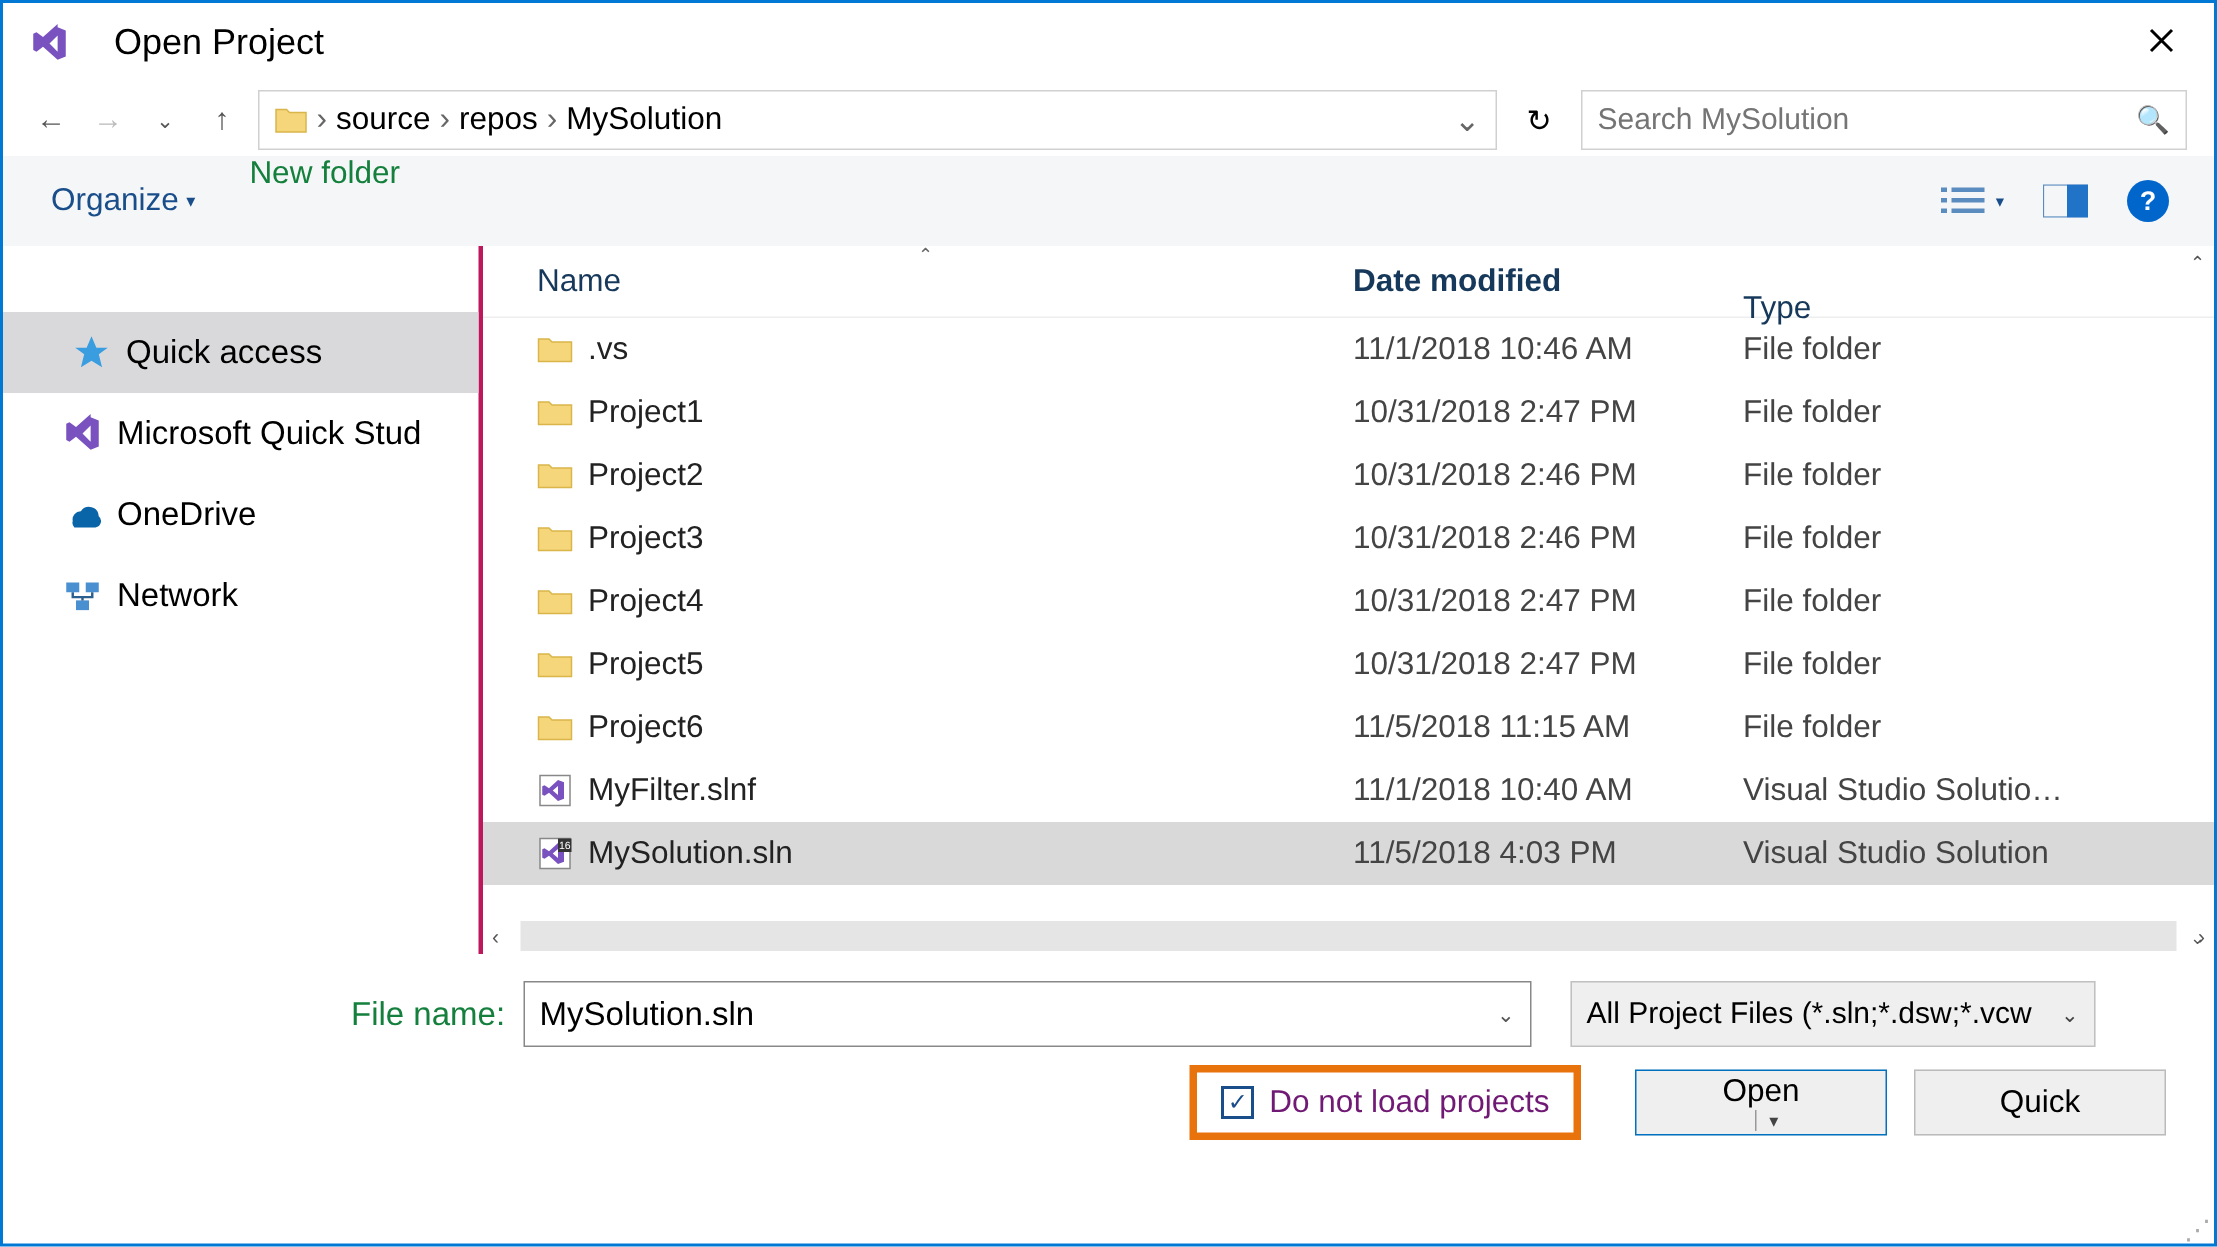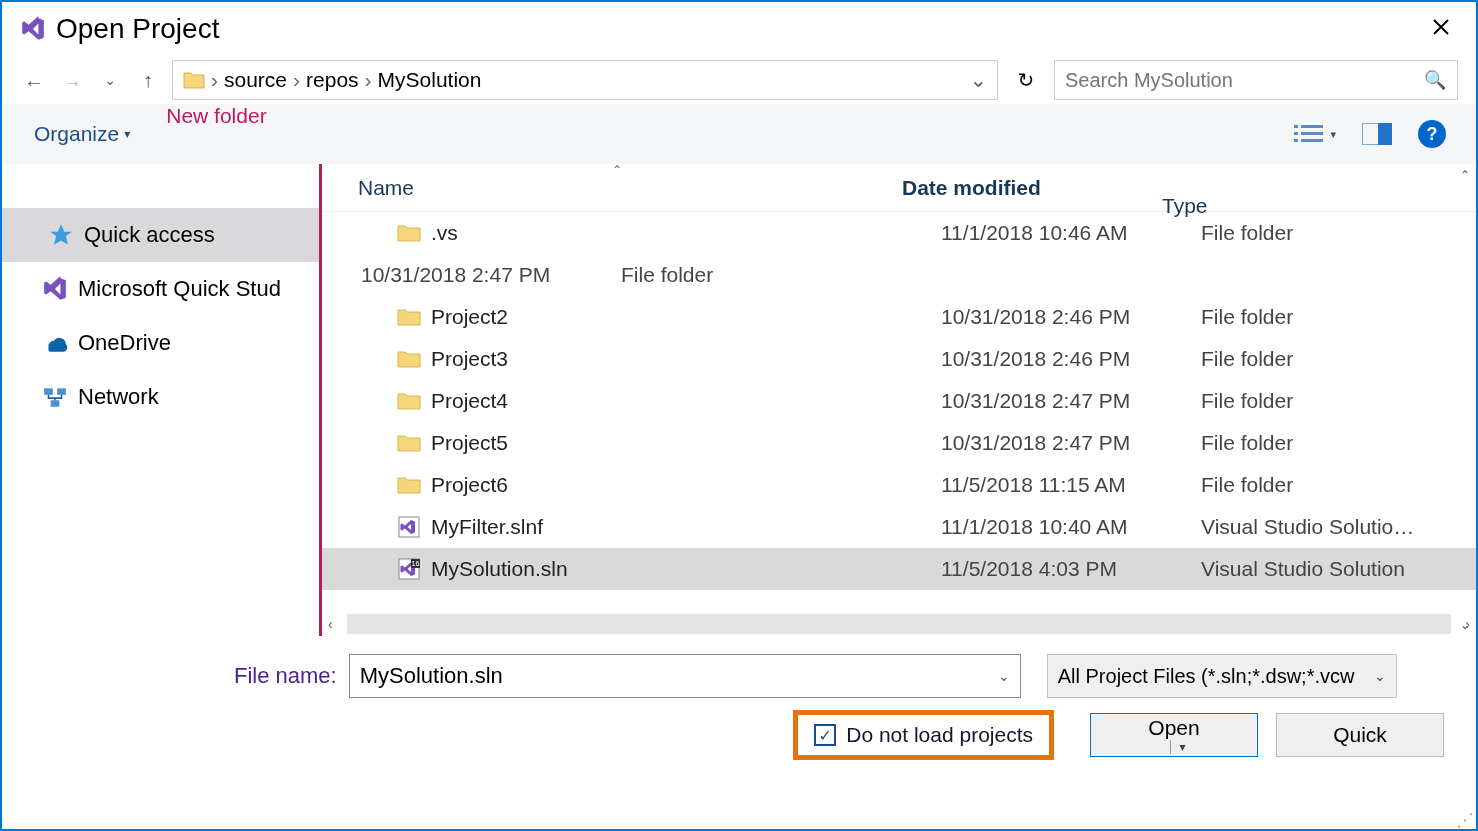--- a/index.html
+++ b/index.html
@@ -1,73 +1,73 @@
 <!DOCTYPE html>
 <html><head>
 <meta charset="utf-8">
 <style>
 * { margin:0; padding:0; box-sizing:border-box; font-family:"Segoe UI",Arial,sans-serif; }
 body { width:1478px; height:831px; overflow:hidden; background:#fff; border:2px solid #0078d4; position:relative; }
 .title-bar { display:flex; align-items:center; height:54px; padding:0 18px; }
 .title-bar .vs-logo { width:26px; height:26px; margin-right:10px; }
-.title-bar .title { font-size:28px; color:#000; }
+.title-bar .title { font-size:24px; color:#000;margin-left:20px; }
 .close-btn { margin-left:auto; font-size:22px; cursor:pointer; padding:4px 8px; color:#000; }
 .nav-bar { display:flex; align-items:center; height:48px; padding:8px 18px; gap:10px; }
 .nav-ico { width:28px; height:28px; display:flex; align-items:center; justify-content:center; font-size:20px; color:#555; cursor:pointer; }
 .nav-ico.disabled { color:#bbb; }
 .breadcrumb-box { flex:1; border:1px solid #d0d0d0; height:40px; display:flex; align-items:center; padding:0 10px; gap:6px; font-size:21px; color:#000; }
 .breadcrumb-box .chev { color:#666; }
 .breadcrumb-box .crumb { cursor:pointer; }
 .breadcrumb-box .end-chev { margin-left:auto; color:#666; }
 .refresh-btn { width:36px; height:36px; display:flex; align-items:center; justify-content:center; font-size:20px; cursor:pointer; color:#000; }
 .search-box { width:404px; height:40px; border:1px solid #d0d0d0; display:flex; align-items:center; padding:0 10px; }
 .search-box input { border:none; outline:none; flex:1; font-size:20px; color:#666; background:transparent; }
 .search-box .mag { color:#555; font-size:18px; }
 .toolbar { display:flex; height:60px; background:#f4f6f8; padding:0 30px 0 32px; gap:36px; font-size:21px; }
 .toolbar .org { color:#1a4e8a; display:flex; align-items:center; gap:5px; cursor:pointer; }
-.toolbar .newf { color:#be185d; cursor:pointer; }
+.toolbar .newf { color:#15803d; cursor:pointer; }
 .toolbar .right { margin-left:auto; display:flex; align-items:center; gap:26px; }
 .view-ico { width:30px; height:22px; cursor:pointer; }
 .help-ico { width:28px; height:28px; border-radius:50%; background:#0066cc; color:#fff; display:flex; align-items:center; justify-content:center; font-size:18px; cursor:pointer; font-weight:bold; }
 .body-area { display:flex; height:472px; }
 .sidebar { width:320px; border-right:3px solid #be185d; padding-top:44px; }
 .side-item { display:flex; align-items:center; height:54px; padding:0 14px 0 40px; gap:10px; font-size:22px; color:#000; cursor:pointer; white-space:nowrap; overflow:hidden; }
 .side-item.selected { background:#d9d9db; padding-left:46px; }
 .side-item .ic { width:26px; height:26px; flex-shrink:0; }
 .file-area { flex:1; display:flex; flex-direction:column; position:relative; }
 .cols { display:flex; height:48px; align-items:center; font-size:21px; color:#16385a; border-bottom:1px solid #eee; position:relative; }
 .col-name { padding-left:36px; width:580px; display:flex; align-items:center; gap:8px; }
 .col-sort { font-size:12px; color:#666; position:absolute; left:290px; top:-1px; }
 .col-date { width:260px;font-weight:bold; }
 .col-type { flex:1;margin-top:36px; }
 .file-rows { flex:1; overflow:hidden; }
-.frow { display:flex; align-items:center; height:42px; font-size:21px; color:#222; cursor:pointer;padding-left:39px; }
+.frow { display:flex; align-items:center; height:42px; font-size:21px; color:#222; cursor:pointer; }
 .frow .fn { width:580px; padding-left:36px; display:flex; align-items:center; gap:10px; }
 .frow .fd { width:260px; color:#444; }
 .frow .ft { flex:1; color:#444; white-space:nowrap; overflow:hidden; }
 .frow.selected { background:#d9d9d9; }
 .folder-ico { width:24px; height:20px; }
 .sln-ico { width:24px; height:24px; }
 .hscroll { height:24px; background:#fff; display:flex; align-items:center; }
 .hscroll .track { height:20px; background:#e5e5e5; flex:1; margin:0 8px; }
 .hscroll .ar { font-size:14px; color:#555; padding:0 6px; cursor:pointer; }
 .vscroll { position:absolute; right:0; top:0; width:22px; height:100%; display:flex; flex-direction:column; justify-content:space-between; align-items:center; padding:4px 0; }
 .vscroll span { font-size:12px; color:#555; cursor:pointer; }
 .footer { padding:18px 32px 10px 32px; background:#fff; }
 .fname-row { display:flex; align-items:center; gap:12px; margin-bottom:12px; }
-.fname-row label { font-size:22px; color:#4c1d95; }
+.fname-row label { font-size:22px; color:#15803d; }
 .fname-box { flex:0 0 672px; height:44px; border:1px solid #888; display:flex; align-items:center; padding:0 10px; position:relative; }
 .fname-box input { border:none; outline:none; flex:1; font-size:22px; }
 .fname-box .dd { color:#555; font-size:14px; cursor:pointer; }
 .filter-box { flex:0 0 350px; margin-left:14px; height:44px; border:1px solid #c0c0c0; background:#efefef; display:flex; align-items:center; padding:0 10px; font-size:20px; color:#000; cursor:pointer; white-space:nowrap; overflow:hidden; }
 .filter-box .dd { margin-left:auto; color:#444; font-size:14px; }
 .btn-row { display:flex; align-items:center; justify-content:flex-end; gap:18px; }
 .chk-box { display:flex; align-items:center; gap:10px; border:5px solid #e8720c; padding:8px 16px; margin-right:18px; }
 .chk-box .chk { width:22px; height:22px; border:2px solid #1a4e8a; display:flex; align-items:center; justify-content:center; font-size:16px; color:#1a4e8a; cursor:pointer; }
-.chk-box .lbl { font-size:21px; color:#0f172a; cursor:pointer; }
+.chk-box .lbl { font-size:21px; color:#701a75; cursor:pointer; }
 .btn { width:168px; height:44px; border:1px solid #bbb; background:#efefef; font-size:21px; color:#000; cursor:pointer; display:flex; align-items:center; justify-content:center; }
 .btn.primary { border:1.5px solid #0070c0;flex-direction:column; }
 .btn .dd { margin-left:8px; font-size:12px; border-left:1px solid #999; padding-left:8px; color:#444; }
 .resize { position:absolute; right:4px; bottom:4px; width:16px; height:16px; color:#aaa; font-size:18px; }
 </style>
 </head>
 <body>
 
 <div class="title-bar">
   <svg class="vs-logo" viewBox="0 0 24 24">
@@ -175,20 +175,26 @@
           <span class="fn">
             <svg class="folder-ico" viewBox="0 0 24 20">
               <path fill="#f5d67b" stroke="#d9b54a" d="M1 3h7l2 2h13v13H1z"></path>
             </svg>
             <span>.vs</span>
           </span>
           <span class="fd">11/1/2018 10:46 AM</span>
           <span class="ft">File folder</span>
         </div>
         <div class="frow">
+          <span class="fn">
+            <svg class="folder-ico" viewBox="0 0 24 20">
+              <path fill="#f5d67b" stroke="#d9b54a" d="M1 3h7l2 2h13v13H1z"></path>
+            </svg>
+            <span>Project1</span>
+          </span>
           <span class="fd">10/31/2018 2:47 PM</span>
           <span class="ft">File folder</span>
         </div>
         <div class="frow">
           <span class="fn">
             <svg class="folder-ico" viewBox="0 0 24 20">
               <path fill="#f5d67b" stroke="#d9b54a" d="M1 3h7l2 2h13v13H1z"></path>
             </svg>
             <span>Project2</span>
           </span>

